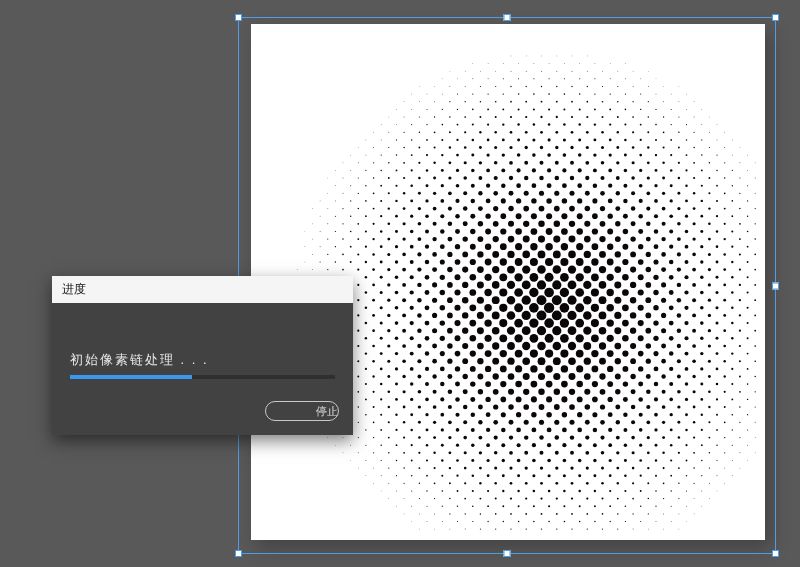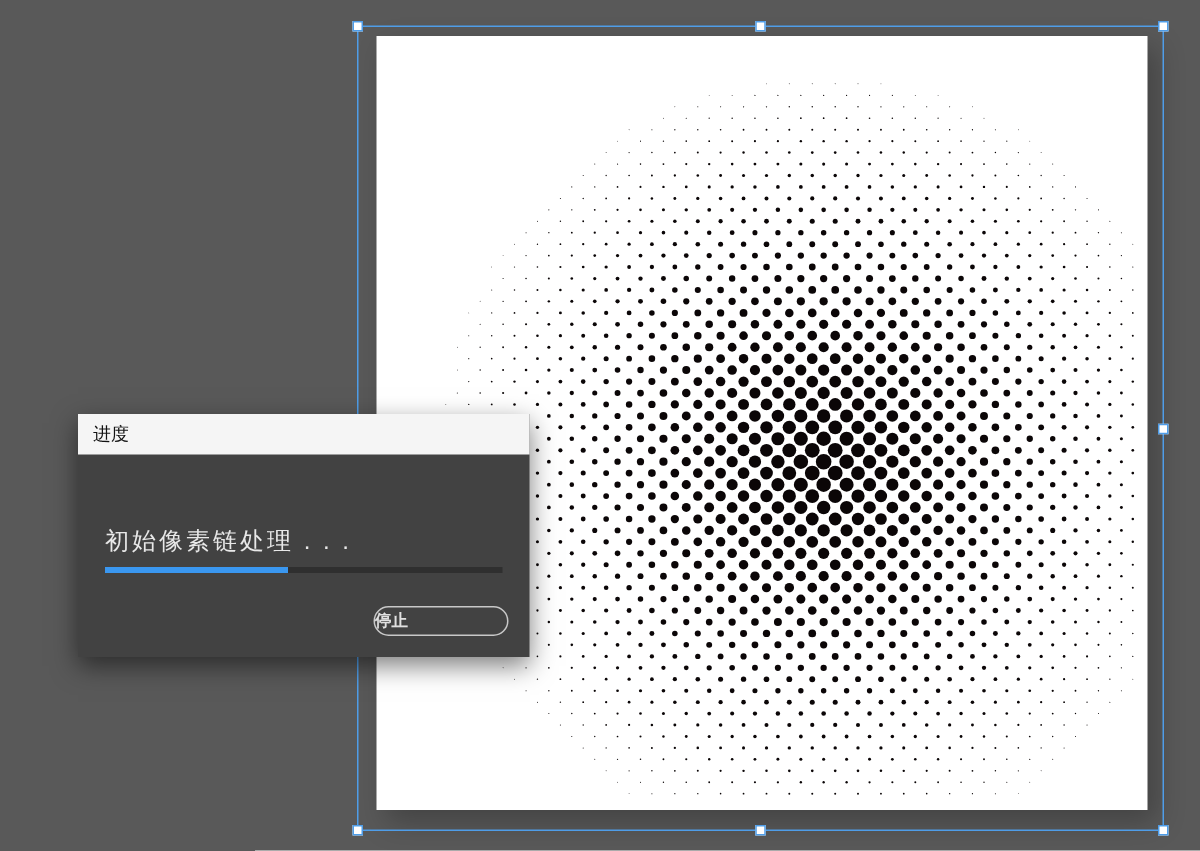--- a/index.html
+++ b/index.html
@@ -66,51 +66,50 @@
       color: #111;
       font-size: 12px;
       padding: 5px 10px;
       font-weight: 400;
     }
     .dialog-body {
       padding: 48px 18px 14px 18px;
     }
     .status-text {
       color: #e8e8e8;
-      font-size: 16px;
+      font-size: 13px;
       letter-spacing: 2px;
       margin-bottom: 6px;
     }
     .progress-track {
       width: 100%;
       height: 4px;
       background: #2f2f2f;
       position: relative;
     }
     .progress-fill {
       height: 100%;
       background: #3a97f0;
     }
     .dialog-footer {
       display: flex;
       justify-content: flex-end;
       padding: 8px 14px 14px;
     }
     .btn-stop {
-      width: 90px;
+      width: 74px;
       height: 20px;
       background: transparent;
       border: 1px solid #c8c8c8;
       border-radius: 11px;
       color: #e0e0e0;
       font-size: 11px;
-      text-align: left;
+      text-align: right;
       line-height: 18px;
       cursor: pointer;
-      font-weight: bold;
     }
   </style>
 </head>
 <body>
 
 <div class="artboard">
   <svg class="halftone" viewBox="0 0 514 516">
     <g id="dots">
         <circle cx="168.4" cy="62.5" r="0.30" fill="#0b0607"></circle>
         <circle cx="160.7" cy="70.1" r="0.31" fill="#0b0607"></circle>

